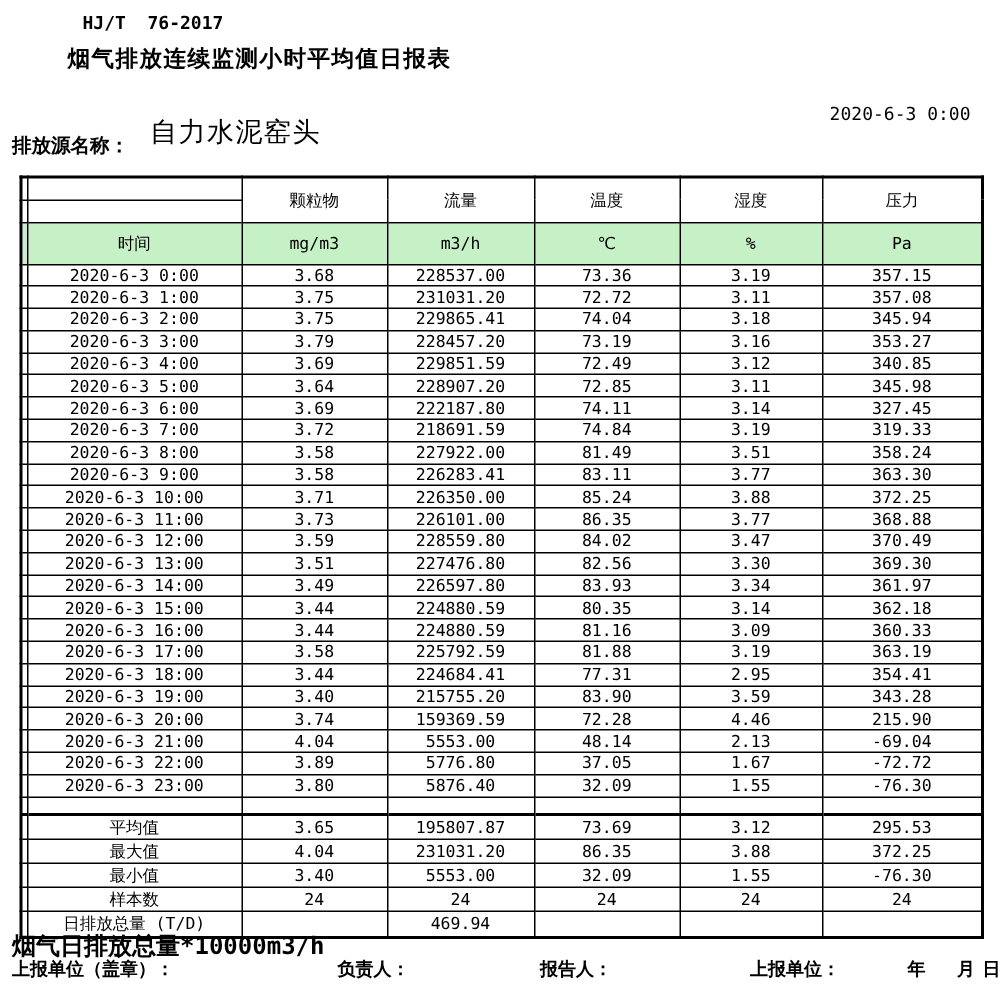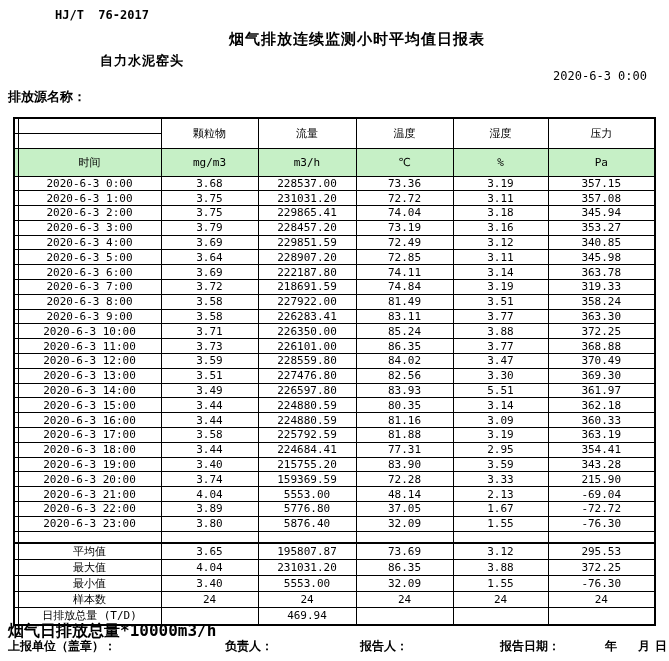--- a/index.html
+++ b/index.html
@@ -10,30 +10,30 @@
     position: relative;
     font-family: "DejaVu Sans Mono", "DejaVu Sans", "Liberation Sans", monospace, sans-serif;
     overflow: hidden;
   }
   .standard {
     position: absolute; left: 8px; top: 8px;
     font-weight: bold; font-size: 12px; white-space: pre; padding-left: 47px;
   }
   .title {
     position: absolute; left: 0; top: 30px; width: 100%;
-    padding-left: 45px; text-align: center;
+    padding-left: 45px; 
     font-weight: bold; font-size: 15px; letter-spacing: 1px;
   }
   .src-label {
     position: absolute; left: 8px; top: 68px;
     font-weight: bold; font-size: 13px; margin-top: 20px;
   }
   .src-name {
-    position: absolute; left: 100px; top: 52px;
-    font-weight: bold; font-size: 13px; letter-spacing: 1px;
+    position: absolute; left: 100px; top: 76px;
+    font-weight: normal; font-size: 18px; letter-spacing: 1px;
   }
   .datetime {
     position: absolute; right: 22px; top: 69px;
     font-size: 12px;
   }
   table.report {
     position: absolute; left: 13px; top: 117px;
     width: 641px;
     border-collapse: collapse; table-layout: fixed;
     border: 2px solid #000;
@@ -168,21 +168,21 @@
         <td>3.11</td>
         <td>345.98</td>
       </tr>
       <tr class="data-row">
         <td></td>
         <td>2020-6-3 6:00</td>
         <td>3.69</td>
         <td>222187.80</td>
         <td>74.11</td>
         <td>3.14</td>
-        <td>363.78</td>
+        <td>327.45</td>
       </tr>
       <tr class="data-row">
         <td></td>
         <td>2020-6-3 7:00</td>
         <td>3.72</td>
         <td>218691.59</td>
         <td>74.84</td>
         <td>3.19</td>
         <td>319.33</td>
       </tr>
@@ -239,21 +239,21 @@
         <td>82.56</td>
         <td>3.30</td>
         <td>369.30</td>
       </tr>
       <tr class="data-row">
         <td></td>
         <td>2020-6-3 14:00</td>
         <td>3.49</td>
         <td>226597.80</td>
         <td>83.93</td>
-        <td>5.51</td>
+        <td>3.34</td>
         <td>361.97</td>
       </tr>
       <tr class="data-row">
         <td></td>
         <td>2020-6-3 15:00</td>
         <td>3.44</td>
         <td>224880.59</td>
         <td>80.35</td>
         <td>3.14</td>
         <td>362.18</td>
@@ -293,21 +293,21 @@
         <td>83.90</td>
         <td>3.59</td>
         <td>343.28</td>
       </tr>
       <tr class="data-row">
         <td></td>
         <td>2020-6-3 20:00</td>
         <td>3.74</td>
         <td>159369.59</td>
         <td>72.28</td>
-        <td>3.33</td>
+        <td>4.46</td>
         <td>215.90</td>
       </tr>
       <tr class="data-row">
         <td></td>
         <td>2020-6-3 21:00</td>
         <td>4.04</td>
         <td>5553.00</td>
         <td>48.14</td>
         <td>2.13</td>
         <td>-69.04</td>
@@ -384,16 +384,16 @@
         <td></td>
         <td></td>
       </tr>
     </tbody>
 </table>
 
 <div class="footer-note">烟气日排放总量*10000m3/h</div>
 <div class="footer-label fl-unit">上报单位（盖章）：</div>
 <div class="footer-label fl-mgr">负责人：</div>
 <div class="footer-label fl-rep">报告人：</div>
-<div class="footer-label fl-date">报告日期：</div>
+<div class="footer-label fl-date">上报单位：</div>
 <div class="footer-label fl-year">年</div>
 <div class="footer-label fl-month">月</div>
 <div class="footer-label fl-day">日</div>
 
 </body></html>

